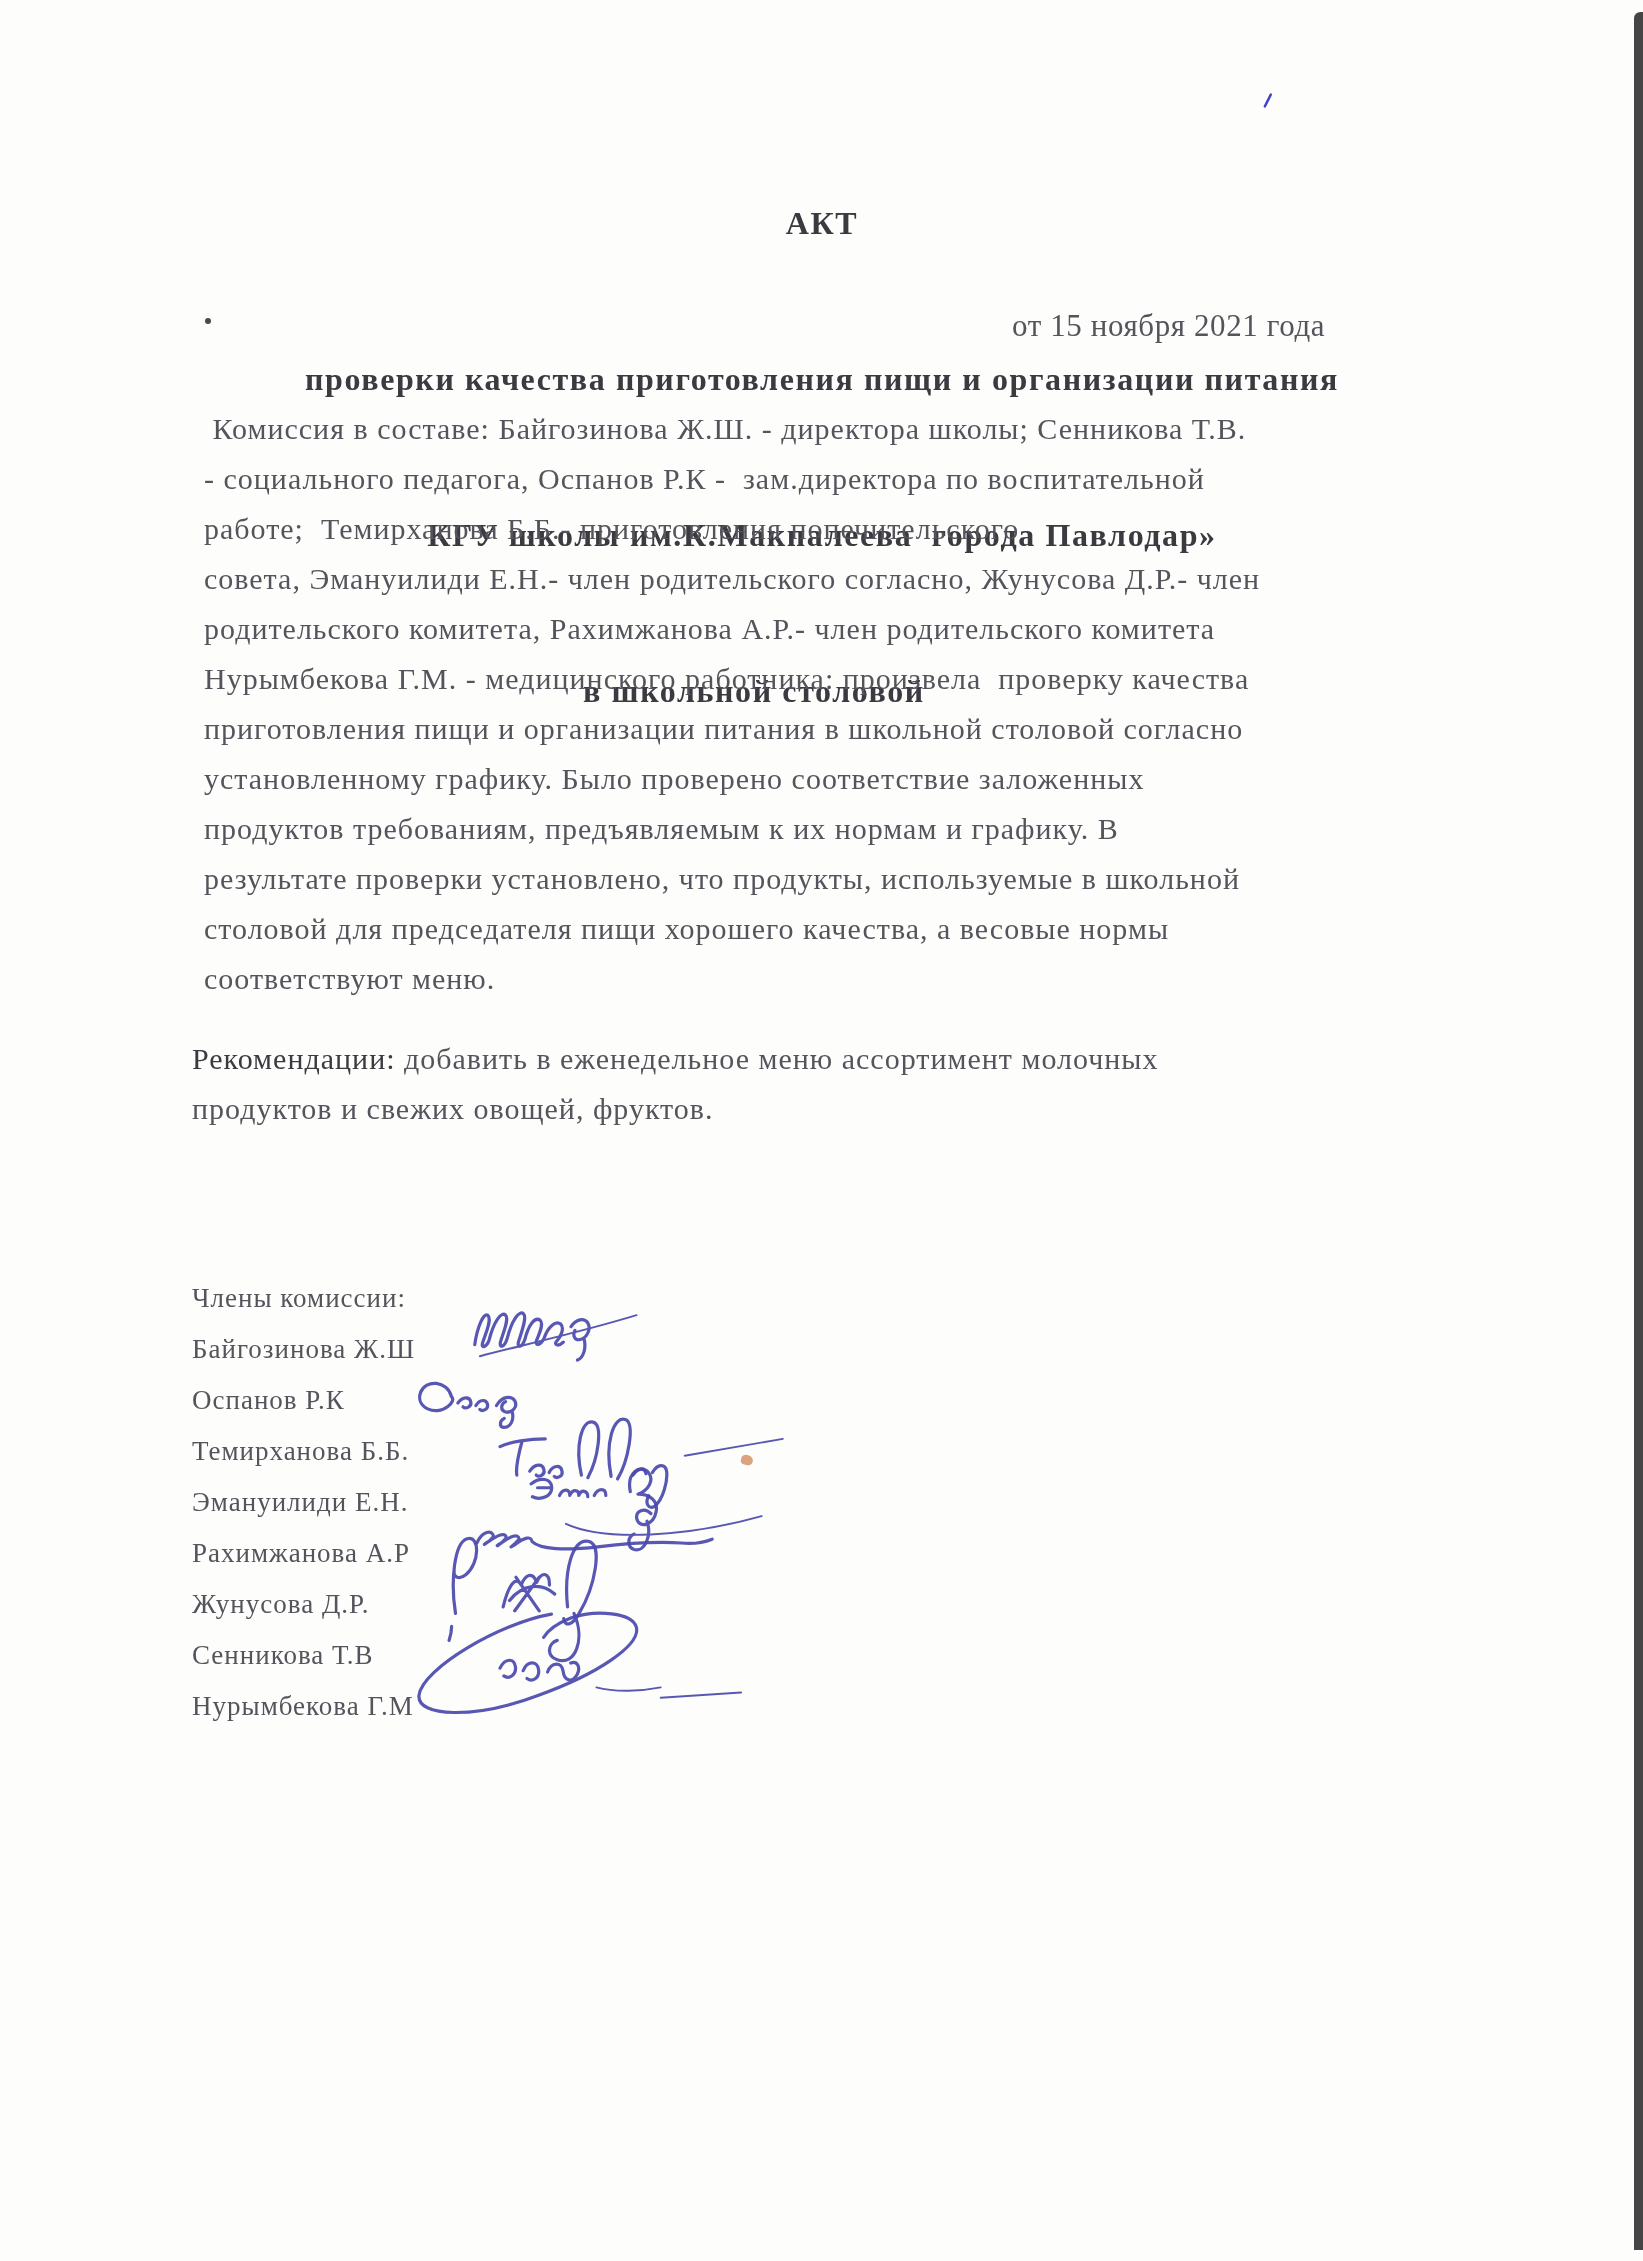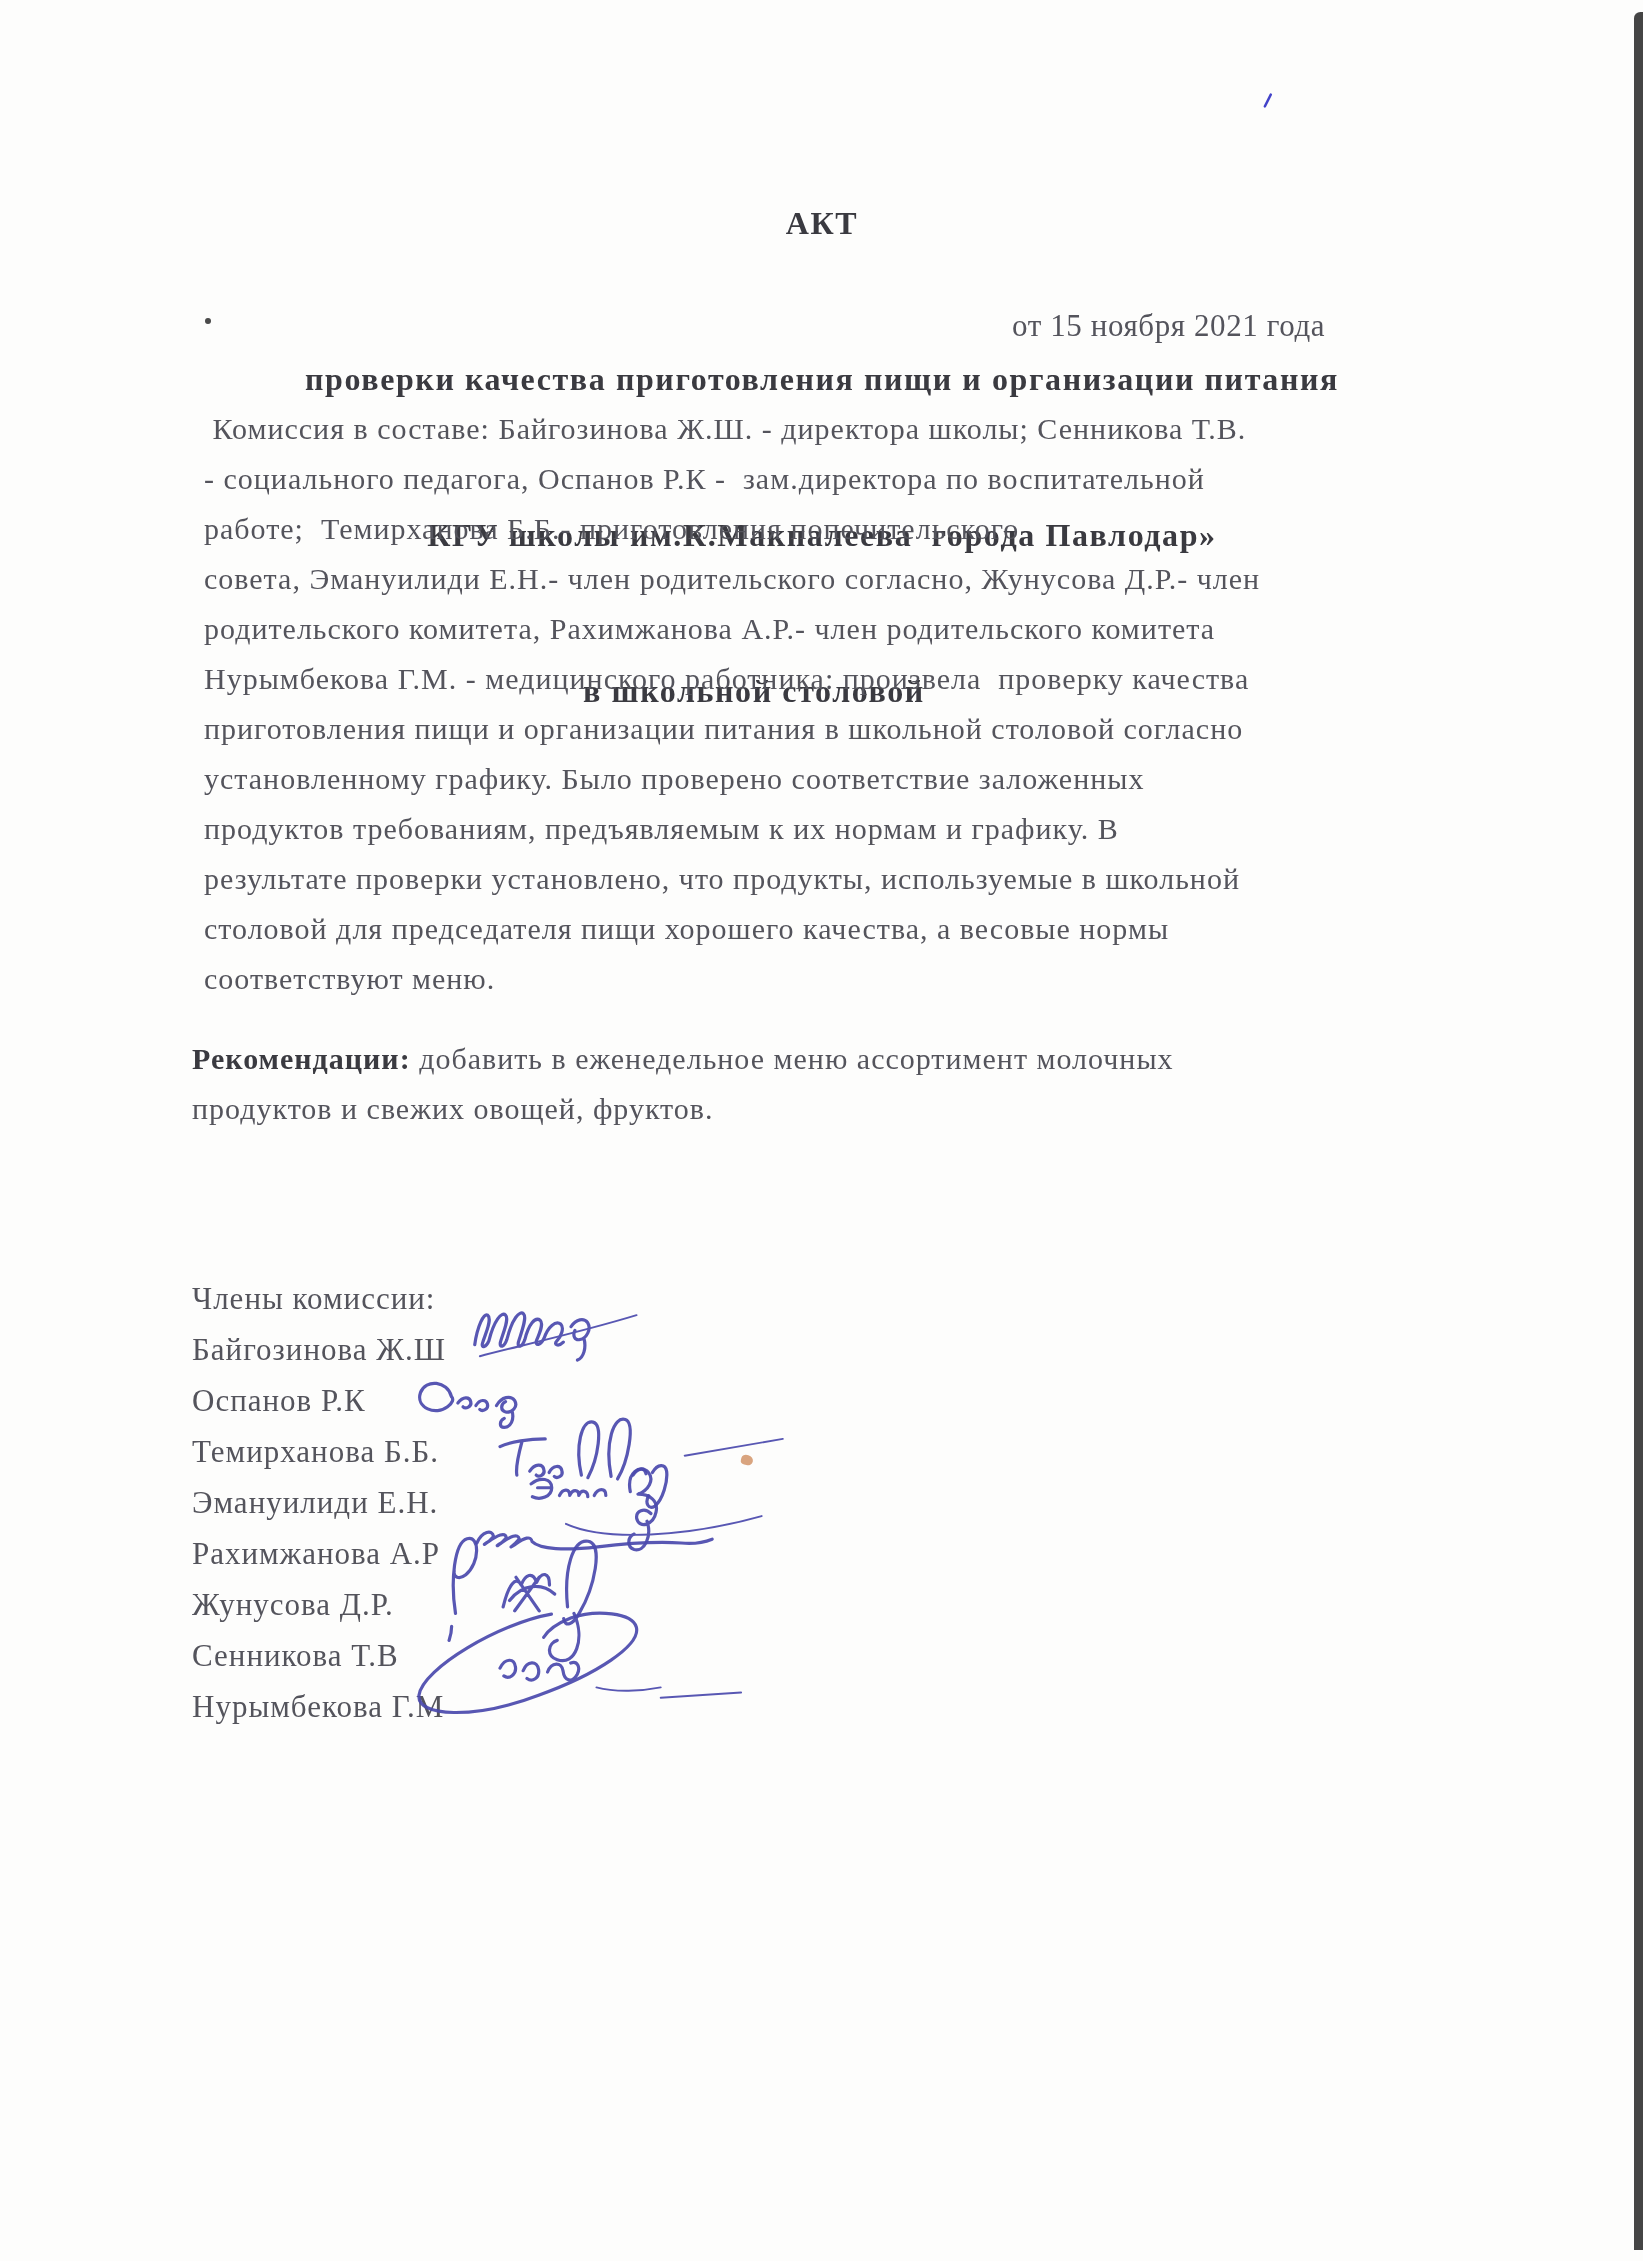--- a/index.html
+++ b/index.html
@@ -30,25 +30,25 @@
     position:absolute;top:404px;left:204px;width:1321px;
     font-size:30px;line-height:50px;letter-spacing:1px;
   }
   .body-par div{white-space:pre;}
   
   .recommend{
     position:absolute;top:1034px;left:192px;width:1321px;
     font-size:30px;line-height:50px;letter-spacing:1px;
   }
   .recommend div{white-space:pre;}
-  .recommend .bold{font-weight:bold;color:var(--title-text,#3a3a40);}
+  .recommend .bold{font-weight:normal;color:var(--title-text,#3a3a40);}
   
   .members{
     position:absolute;top:1273px;left:192px;width:902px;
-    font-size:31px;line-height:51px;letter-spacing:1px;
+    font-size:27px;line-height:51px;letter-spacing:1px;
   }
   .members div{white-space:pre;}
   
   .sig{
     position:absolute;
     color:var(--signature-ink,#4b4aad);
     opacity:.92;
   }
   .sig path{stroke:currentColor;fill:none;stroke-width:5;stroke-linecap:round;stroke-linejoin:round;}
   .sig .thin{stroke-width:3;}

